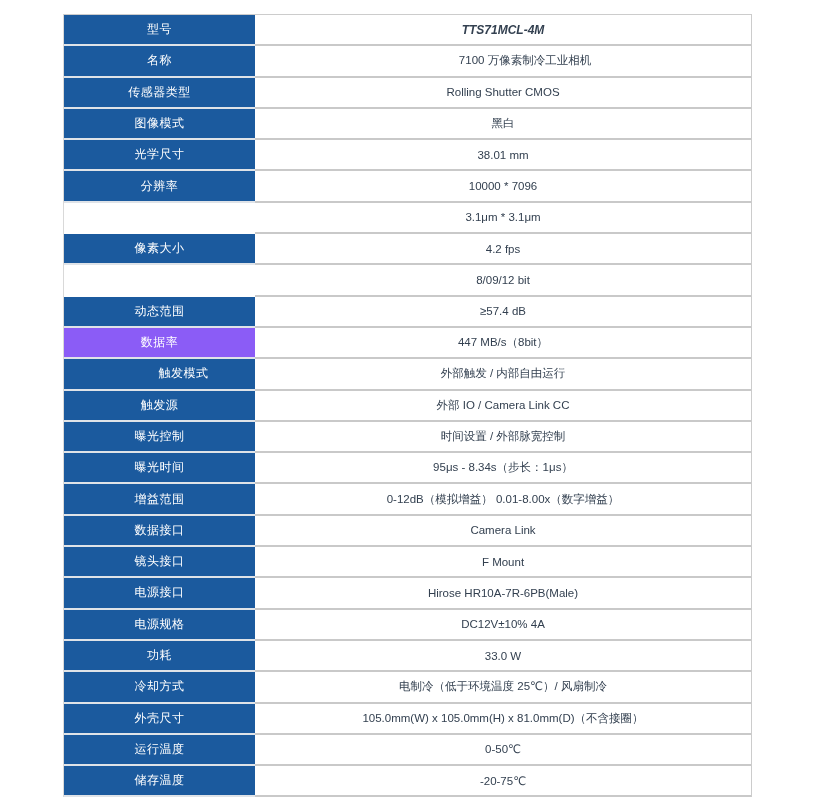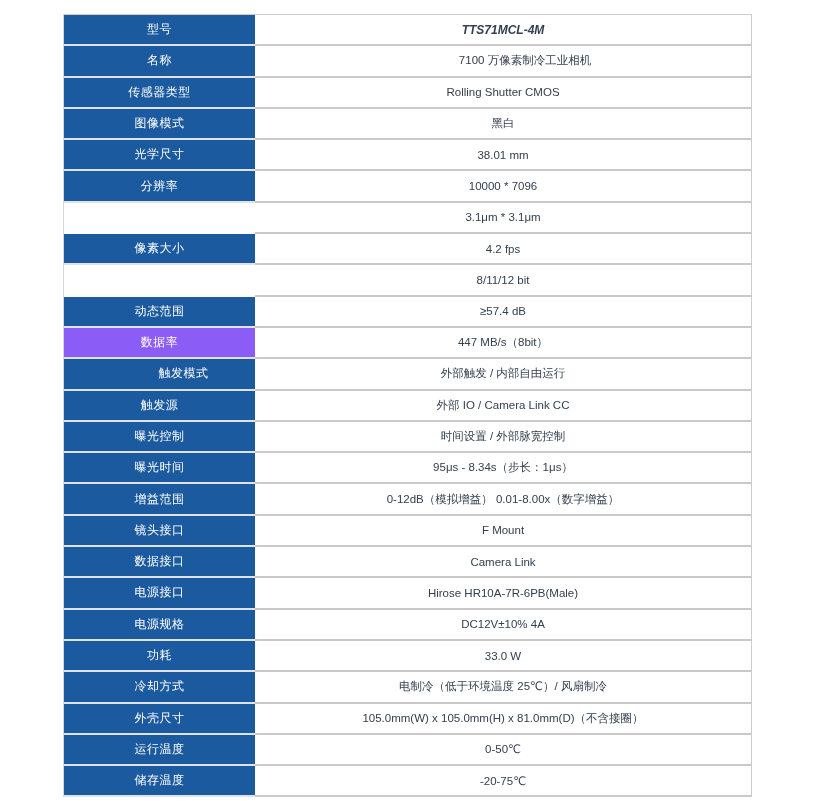--- a/index.html
+++ b/index.html
@@ -86,21 +86,21 @@
     <div class="spec-row">
       <div class="label-cell" style="background: #a16207; color: rgb(255, 255, 255); border-bottom-color: rgb(223, 227, 232); margin-top: 40px;">像素大小</div>
       <div class="value-cell" style="color: rgb(51, 64, 80); border-bottom-color: rgb(201, 201, 201);">3.1μm * 3.1μm</div>
     </div>
     <div class="spec-row">
       <div class="label-cell" style="background: rgb(27, 90, 158); color: rgb(255, 255, 255); border-bottom-color: rgb(223, 227, 232);">像素大小</div>
       <div class="value-cell" style="color: rgb(51, 64, 80); border-bottom-color: rgb(201, 201, 201);">4.2 fps</div>
     </div>
     <div class="spec-row">
       <div class="label-cell" style="background: #15803d; color: rgb(255, 255, 255); border-bottom-color: rgb(223, 227, 232); margin-top: 36px;">像素位宽</div>
-      <div class="value-cell" style="color: rgb(51, 64, 80); border-bottom-color: rgb(201, 201, 201);">8/11/12 bit</div>
+      <div class="value-cell" style="color: rgb(51, 64, 80); border-bottom-color: rgb(201, 201, 201);">8/09/12 bit</div>
     </div>
     <div class="spec-row">
       <div class="label-cell" style="background: rgb(27, 90, 158); color: rgb(255, 255, 255); border-bottom-color: rgb(223, 227, 232);">动态范围</div>
       <div class="value-cell" style="color: rgb(51, 64, 80); border-bottom-color: rgb(201, 201, 201);">≥57.4 dB</div>
     </div>
     <div class="spec-row">
       <div class="label-cell" style="background: #8b5cf6; color: rgb(255, 255, 255); border-bottom-color: rgb(223, 227, 232);">数据率</div>
       <div class="value-cell" style="color: rgb(51, 64, 80); border-bottom-color: rgb(201, 201, 201);">447 MB/s（8bit）</div>
     </div>
     <div class="spec-row">
@@ -117,26 +117,26 @@
     </div>
     <div class="spec-row">
       <div class="label-cell" style="background: rgb(27, 90, 158); color: rgb(255, 255, 255); border-bottom-color: rgb(223, 227, 232);">曝光时间</div>
       <div class="value-cell" style="color: rgb(51, 64, 80); border-bottom-color: rgb(201, 201, 201);">95μs - 8.34s（步长：1μs）</div>
     </div>
     <div class="spec-row">
       <div class="label-cell" style="background: rgb(27, 90, 158); color: rgb(255, 255, 255); border-bottom-color: rgb(223, 227, 232);">增益范围</div>
       <div class="value-cell" style="color: rgb(51, 64, 80); border-bottom-color: rgb(201, 201, 201);">0-12dB（模拟增益） 0.01-8.00x（数字增益）</div>
     </div>
     <div class="spec-row">
+      <div class="label-cell" style="background: rgb(27, 90, 158); color: rgb(255, 255, 255); border-bottom-color: rgb(223, 227, 232);">数据接口</div>
+      <div class="value-cell" style="color: rgb(51, 64, 80); border-bottom-color: rgb(201, 201, 201);">Camera Link</div>
+    </div>
+    <div class="spec-row">
       <div class="label-cell" style="background: rgb(27, 90, 158); color: rgb(255, 255, 255); border-bottom-color: rgb(223, 227, 232);">镜头接口</div>
       <div class="value-cell" style="color: rgb(51, 64, 80); border-bottom-color: rgb(201, 201, 201);">F Mount</div>
-    </div>
-    <div class="spec-row">
-      <div class="label-cell" style="background: rgb(27, 90, 158); color: rgb(255, 255, 255); border-bottom-color: rgb(223, 227, 232);">数据接口</div>
-      <div class="value-cell" style="color: rgb(51, 64, 80); border-bottom-color: rgb(201, 201, 201);">Camera Link</div>
     </div>
     <div class="spec-row">
       <div class="label-cell" style="background: rgb(27, 90, 158); color: rgb(255, 255, 255); border-bottom-color: rgb(223, 227, 232);">电源接口</div>
       <div class="value-cell" style="color: rgb(51, 64, 80); border-bottom-color: rgb(201, 201, 201);">Hirose HR10A-7R-6PB(Male)</div>
     </div>
     <div class="spec-row">
       <div class="label-cell" style="background: rgb(27, 90, 158); color: rgb(255, 255, 255); border-bottom-color: rgb(223, 227, 232);">电源规格</div>
       <div class="value-cell" style="color: rgb(51, 64, 80); border-bottom-color: rgb(201, 201, 201);">DC12V±10% 4A</div>
     </div>
     <div class="spec-row">

